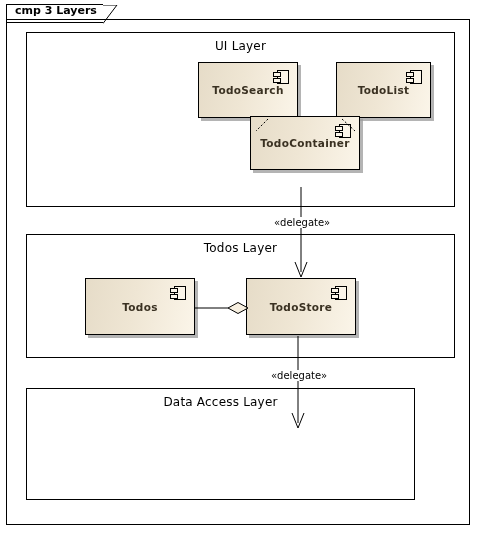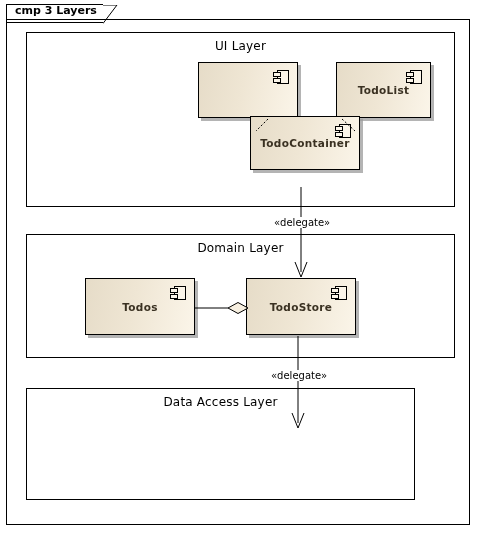--- a/index.html
+++ b/index.html
@@ -150,20 +150,21 @@
   </div>
 
   <div class="component" style="left:198px; top:62px; width:100px; height:56px;">
     <span class="comp-icon">
       <svg width="17" height="16" viewBox="0 0 17 16">
         <rect x="4.5" y="1.5" width="11" height="13" fill="#fbf5e9" stroke="#000" stroke-width="1"></rect>
         <rect x="0.5" y="3.5" width="7" height="4" fill="#fbf5e9" stroke="#000" stroke-width="1"></rect>
         <rect x="0.5" y="9.5" width="7" height="4" fill="#fbf5e9" stroke="#000" stroke-width="1"></rect>
       </svg>
     </span>
+    <span class="component-label">TodoSearch</span>
   </div>
 
   <div class="component" style="left:336px; top:62px; width:95px; height:56px;">
     <span class="comp-icon">
       <svg width="17" height="16" viewBox="0 0 17 16">
         <rect x="4.5" y="1.5" width="11" height="13" fill="#fbf5e9" stroke="#000" stroke-width="1"></rect>
         <rect x="0.5" y="3.5" width="7" height="4" fill="#fbf5e9" stroke="#000" stroke-width="1"></rect>
         <rect x="0.5" y="9.5" width="7" height="4" fill="#fbf5e9" stroke="#000" stroke-width="1"></rect>
       </svg>
     </span>
@@ -175,21 +176,21 @@
       <svg width="17" height="16" viewBox="0 0 17 16">
         <rect x="4.5" y="1.5" width="11" height="13" fill="#fbf5e9" stroke="#000" stroke-width="1"></rect>
         <rect x="0.5" y="3.5" width="7" height="4" fill="#fbf5e9" stroke="#000" stroke-width="1"></rect>
         <rect x="0.5" y="9.5" width="7" height="4" fill="#fbf5e9" stroke="#000" stroke-width="1"></rect>
       </svg>
     </span>
     <span class="component-label">TodoContainer</span>
   </div>
 
   <div class="layer" style="left:26px; top:234px; width:429px; height:124px;">
-    <div class="layer-title">Domain Layer</div>
+    <div class="layer-title">Todos Layer</div>
   </div>
 
   <div class="component" style="left:85px; top:278px; width:110px; height:57px;">
     <span class="comp-icon">
       <svg width="17" height="16" viewBox="0 0 17 16">
         <rect x="4.5" y="1.5" width="11" height="13" fill="#fbf5e9" stroke="#000" stroke-width="1"></rect>
         <rect x="0.5" y="3.5" width="7" height="4" fill="#fbf5e9" stroke="#000" stroke-width="1"></rect>
         <rect x="0.5" y="9.5" width="7" height="4" fill="#fbf5e9" stroke="#000" stroke-width="1"></rect>
       </svg>
     </span>

